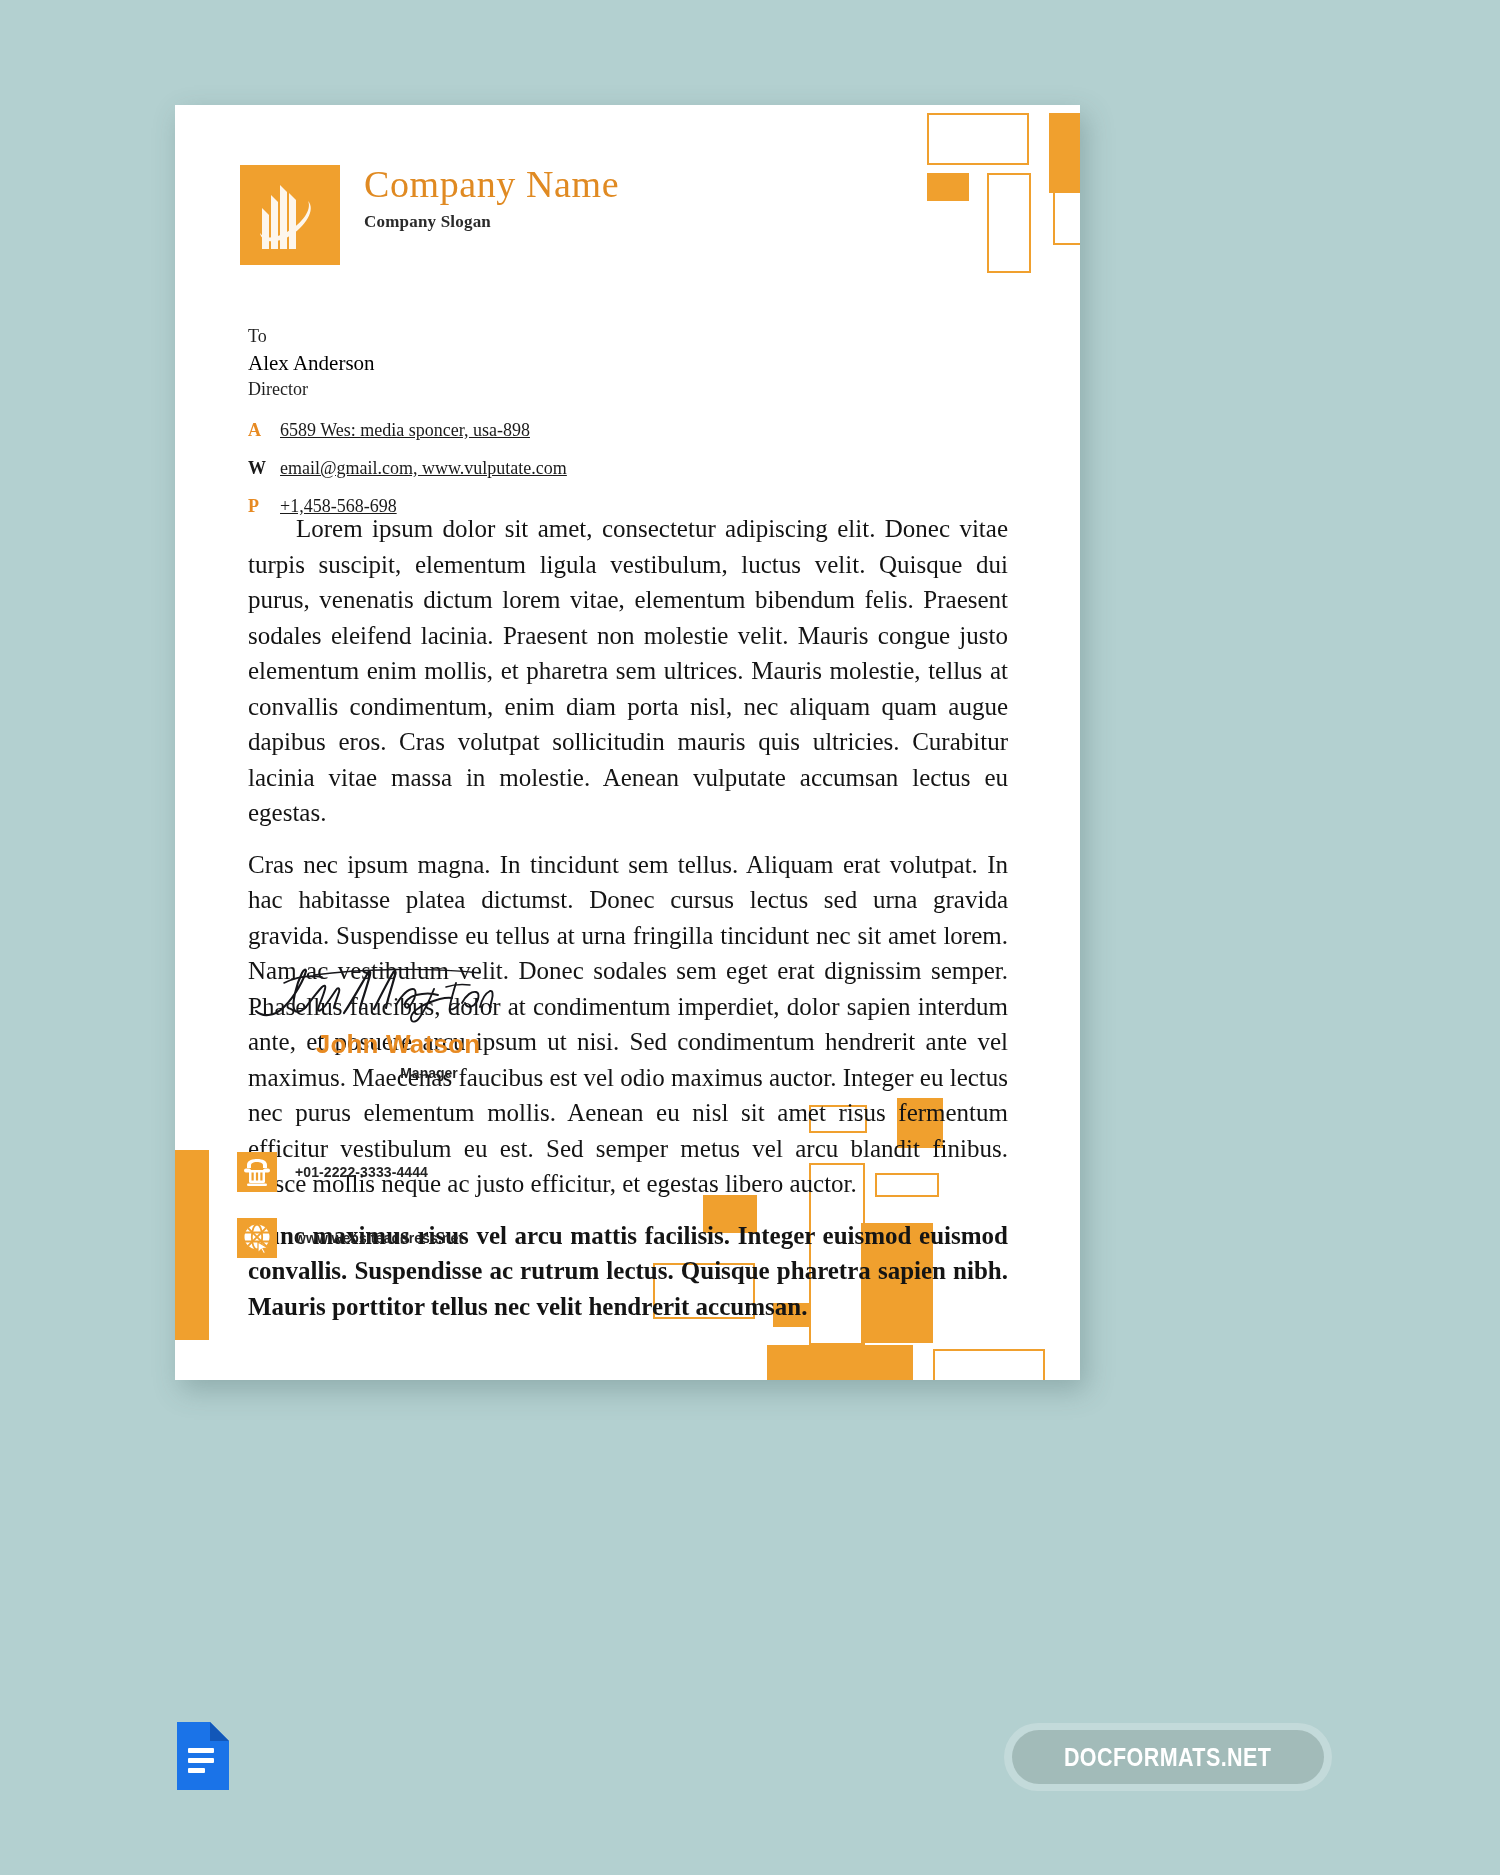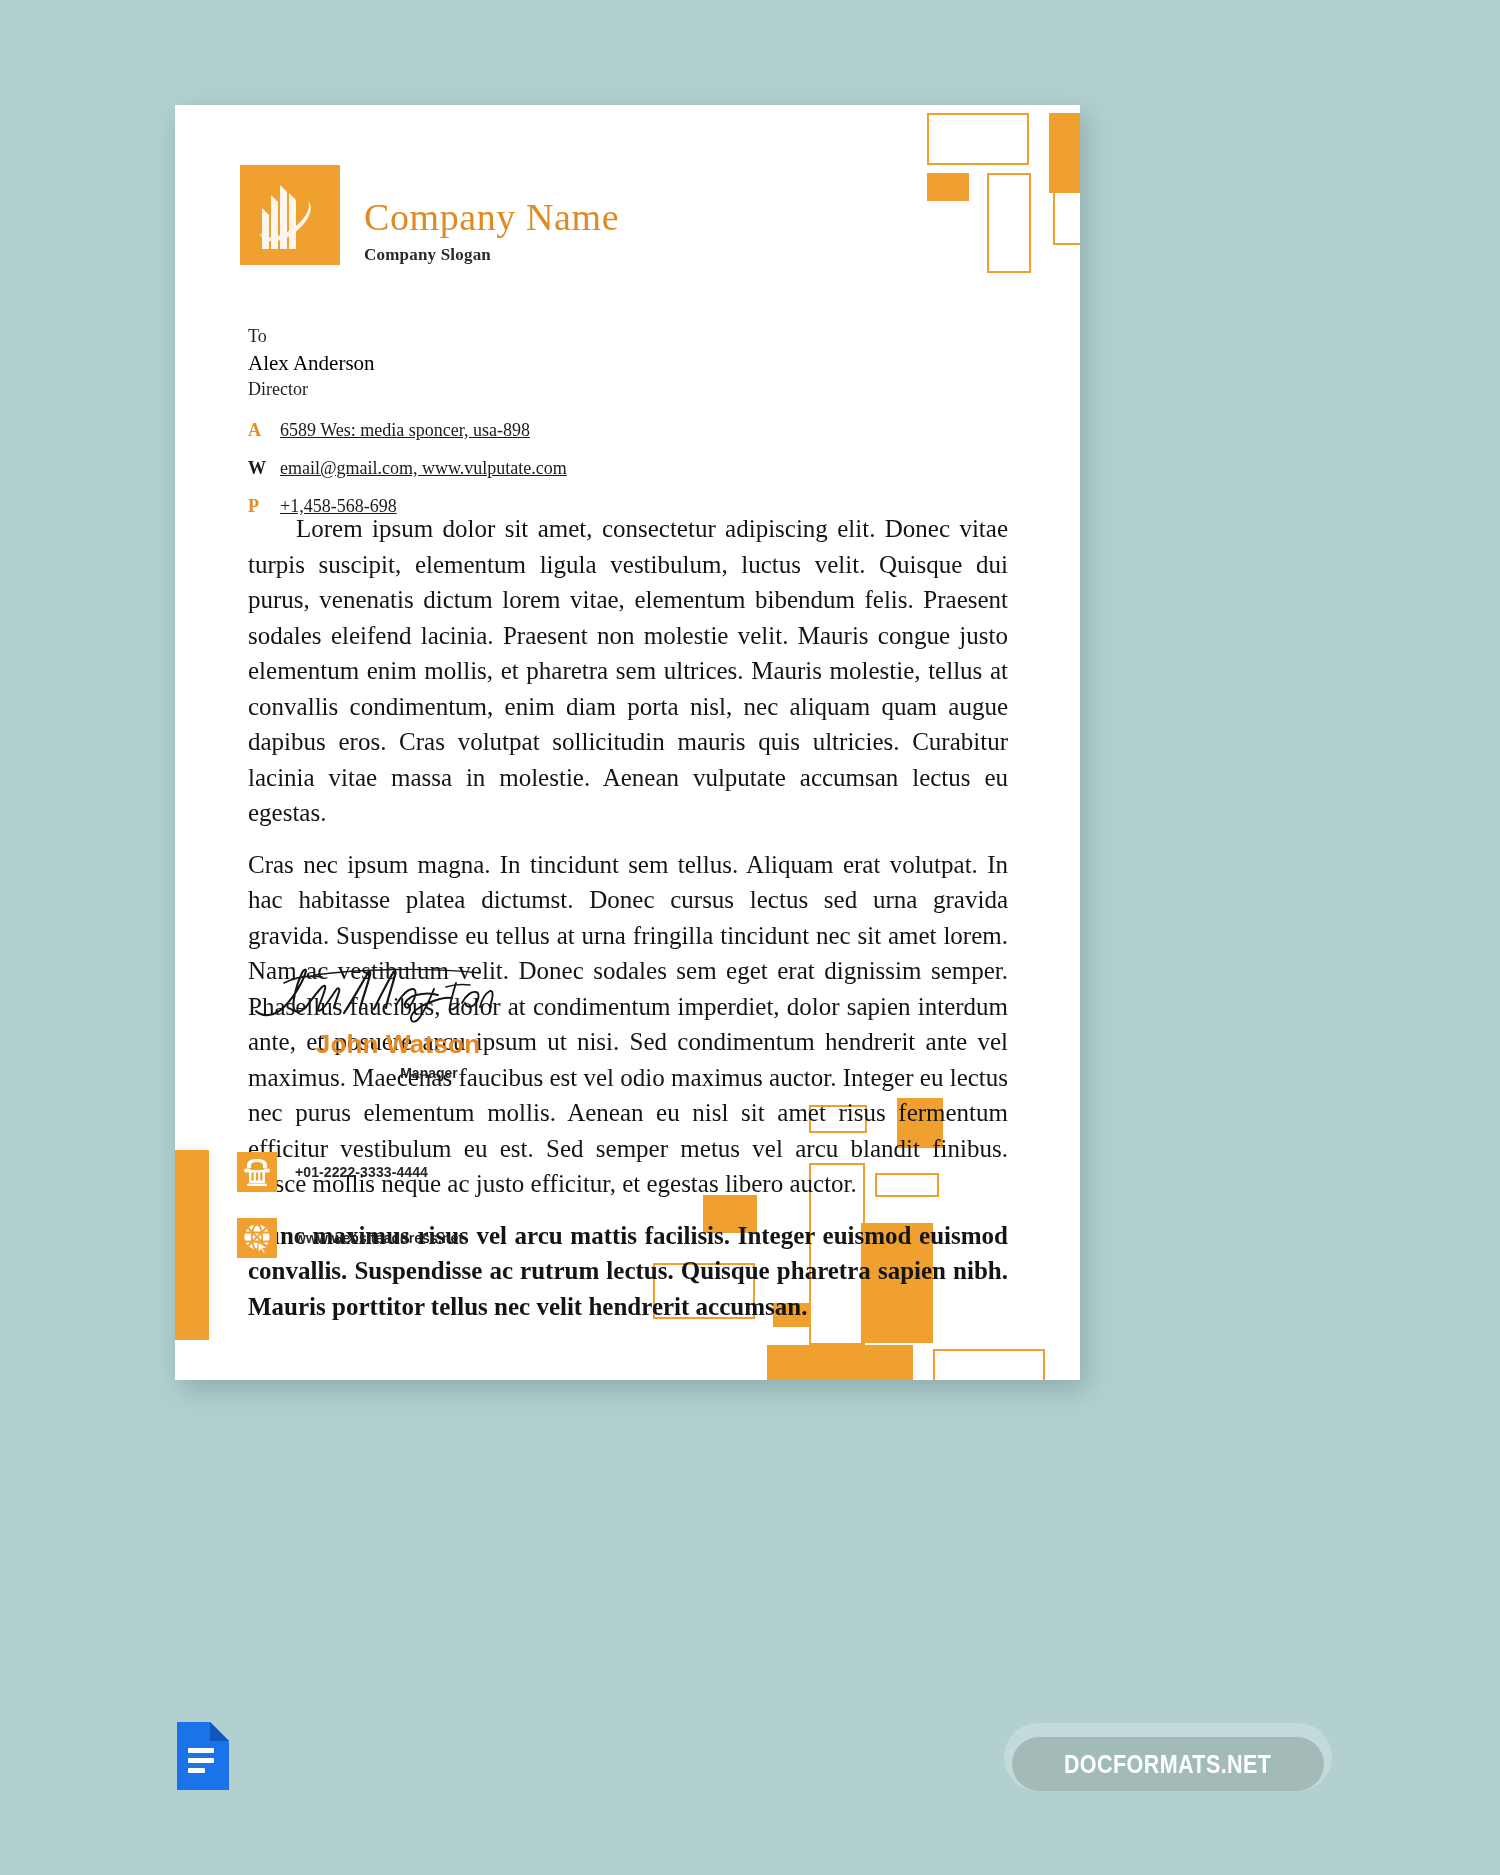--- a/index.html
+++ b/index.html
@@ -29,21 +29,21 @@
   .deco { position: absolute; }
   .deco.fill   { background: #f0a02e; }
   .deco.stroke { border: 2.5px solid #f0a02e; background: transparent; }
 
   
   .header {
     position: absolute;
     left: 65px;
     top: 60px;
     display: flex;
-    align-items: flex-end;
+    align-items: flex-start;
     gap: 24px;
     z-index: 5;
   }
   .logo-box {
     width: 100px;
     height: 100px;
     background: #f0a02e;
     position: relative;
     flex: none;
   }
@@ -202,21 +202,21 @@
   }
   .badge {
     position: absolute;
     right: 168px;
     top: 1723px;
     width: 328px;
     height: 68px;
     border-radius: 34px;
     background: rgba(255,255,255,0.22);
     display: flex;
-    align-items: flex-end;
+    align-items: center;
     justify-content: center;
   }
   .badge-inner {
     width: 312px;
     height: 54px;
     border-radius: 27px;
     background: rgba(150,175,172,0.72);
     display: flex;
     align-items: center;
     justify-content: center;

